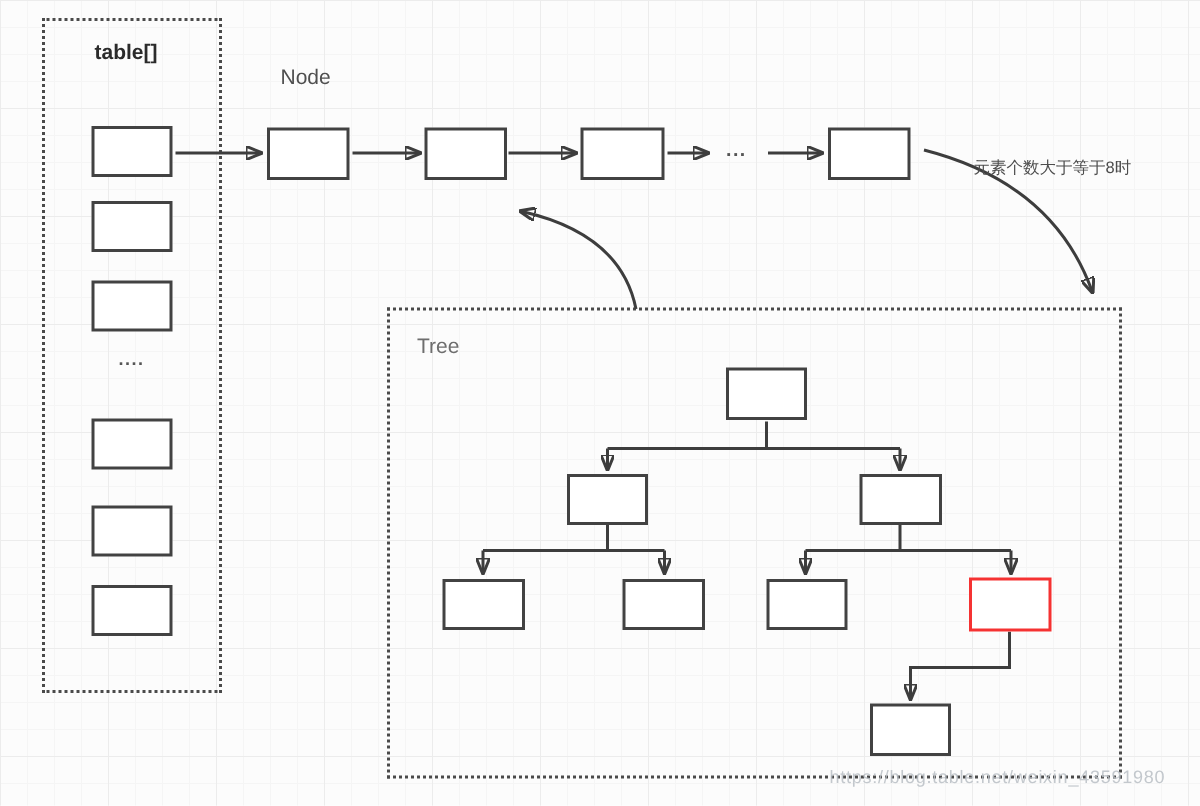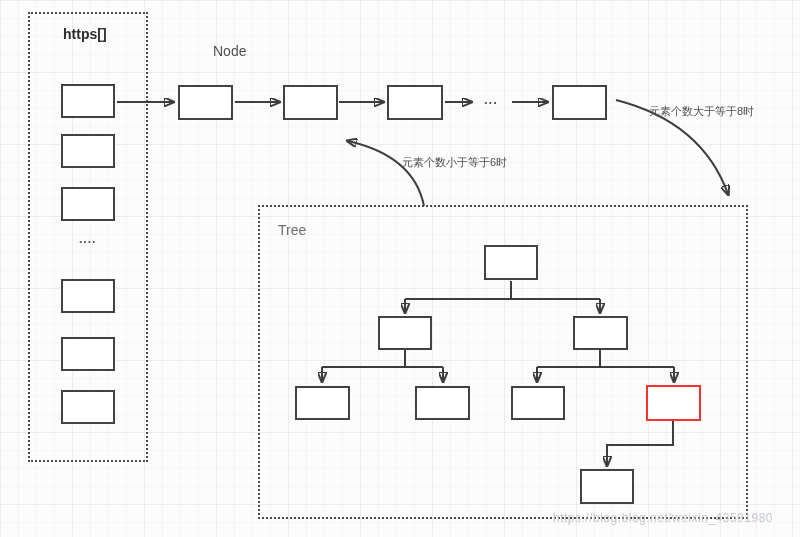--- a/index.html
+++ b/index.html
@@ -92,44 +92,43 @@
     <path d="M443,367 L443,381" marker-end="url(#ah)"></path>
 
     <path d="M600,350 L600,367"></path>
     <path d="M537,367 L674,367"></path>
     <path d="M537,367 L537,381" marker-end="url(#ah)"></path>
     <path d="M674,367 L674,381" marker-end="url(#ah)"></path>
 
     <path d="M673,421 L673,445 L607,445 L607,465" marker-end="url(#ah)"></path>
   </svg>
 
-  <div class="lbl bold" style="left:63px; top:26px;">https[]</div>
+  <div class="lbl bold" style="left:63px; top:26px;">table[]</div>
   <div class="box" style="left:61px; top:84px;  width:54px; height:34px;"></div>
   <div class="box" style="left:61px; top:134px; width:54px; height:34px;"></div>
   <div class="box" style="left:61px; top:187px; width:54px; height:34px;"></div>
   <div class="lbl dots" style="left:79px; top:232px; font-size:12px;">....</div>
   <div class="box" style="left:61px; top:279px; width:54px; height:34px;"></div>
   <div class="box" style="left:61px; top:337px; width:54px; height:34px;"></div>
   <div class="box" style="left:61px; top:390px; width:54px; height:34px;"></div>
 
-  <div class="lbl" style="left:187px; top:43px;margin-left:26px;">Node</div>
+  <div class="lbl" style="left:187px; top:43px;">Node</div>
   <div class="box" style="left:178px; top:85px; width:55px; height:35px;"></div>
   <div class="box" style="left:283px; top:85px; width:55px; height:35px;"></div>
   <div class="box" style="left:387px; top:85px; width:56px; height:35px;"></div>
   <div class="lbl dots" style="left:484px; top:92px; font-size:13px;">...</div>
   <div class="box" style="left:552px; top:85px; width:55px; height:35px;"></div>
 
   <div class="lbl cjk" style="left:649px; top:104px;">元素个数大于等于8时</div>
-  <div class="lbl cjk" style="left:402px; top:155px;">元素个数小于等于6时</div>
 
   <div class="lbl gray" style="left:278px; top:222px;">Tree</div>
   <div class="box" style="left:484px; top:245px; width:54px; height:35px;"></div>
   <div class="box" style="left:378px; top:316px; width:54px; height:34px;"></div>
   <div class="box" style="left:573px; top:316px; width:55px; height:34px;"></div>
   <div class="box" style="left:295px; top:386px; width:55px; height:34px;"></div>
   <div class="box" style="left:415px; top:386px; width:55px; height:34px;"></div>
   <div class="box" style="left:511px; top:386px; width:54px; height:34px;"></div>
   <div class="box highlight" style="left:646px; top:385px; width:55px; height:36px;"></div>
   <div class="box" style="left:580px; top:469px; width:54px; height:35px;"></div>
 
-  <div id="watermark">https://blog.blog.net/weixin_43591980</div>
+  <div id="watermark">https://blog.table.net/weixin_43591980</div>
 
 </div>
 
 </body></html>

